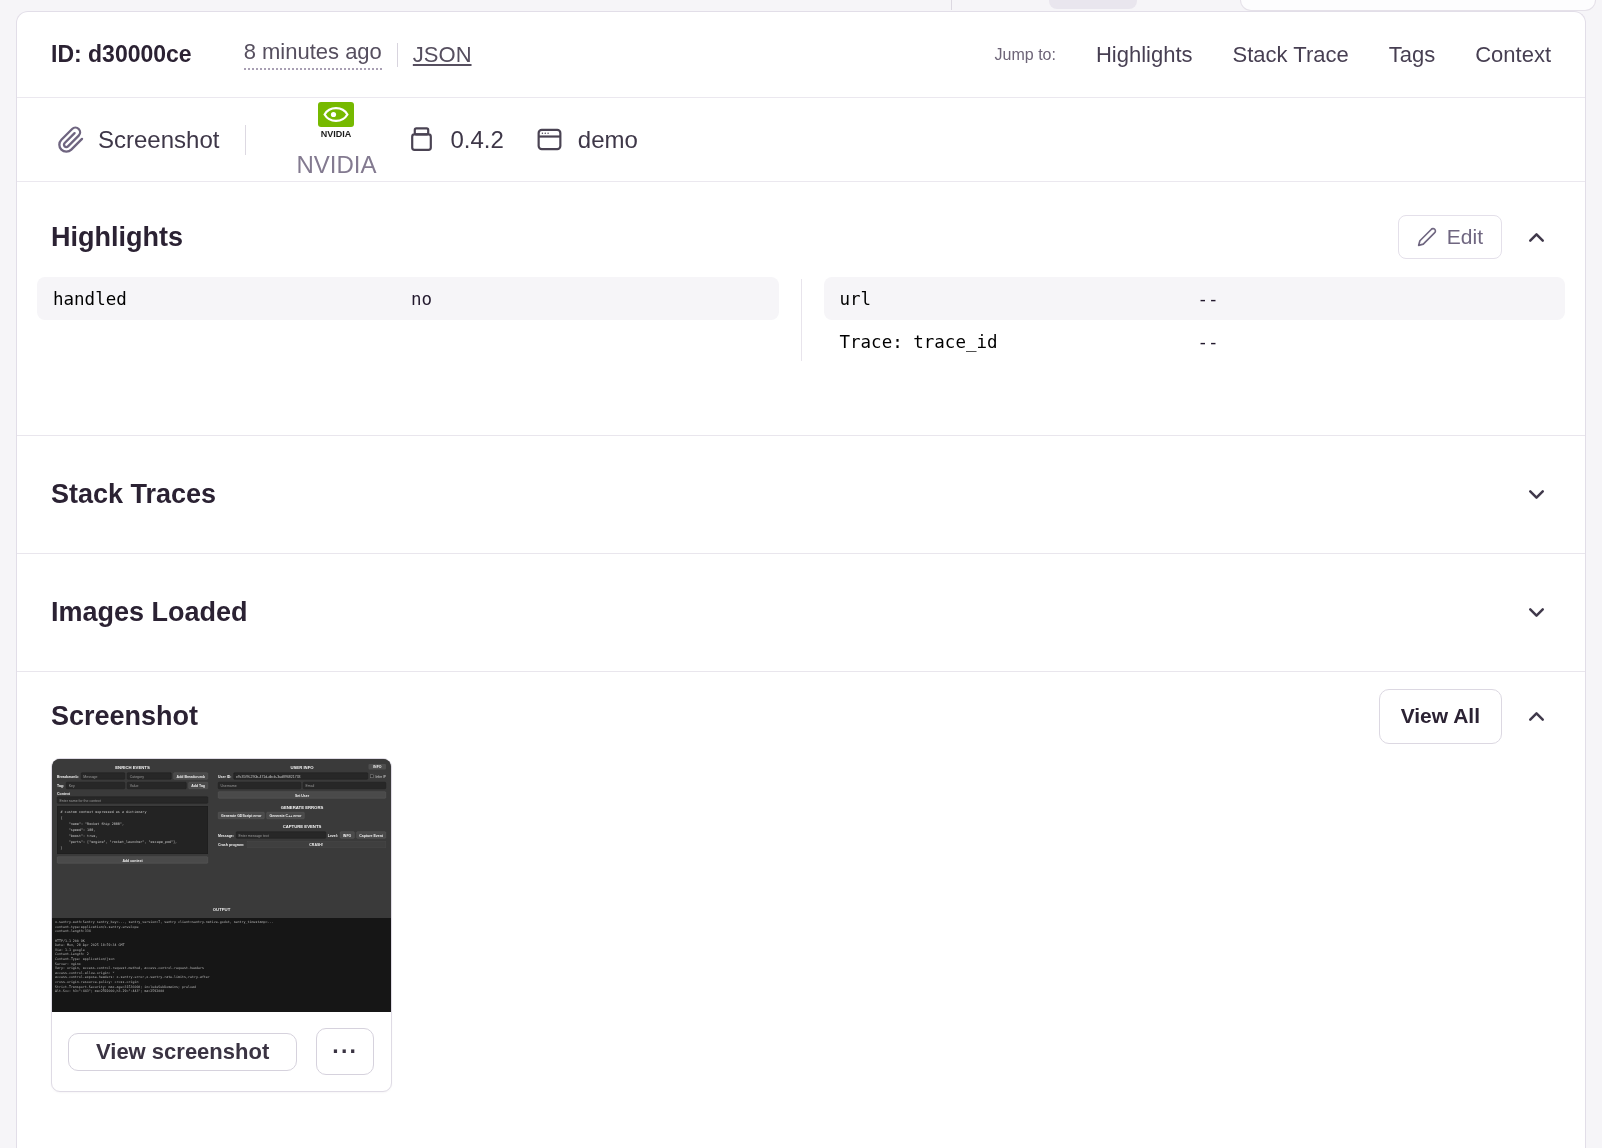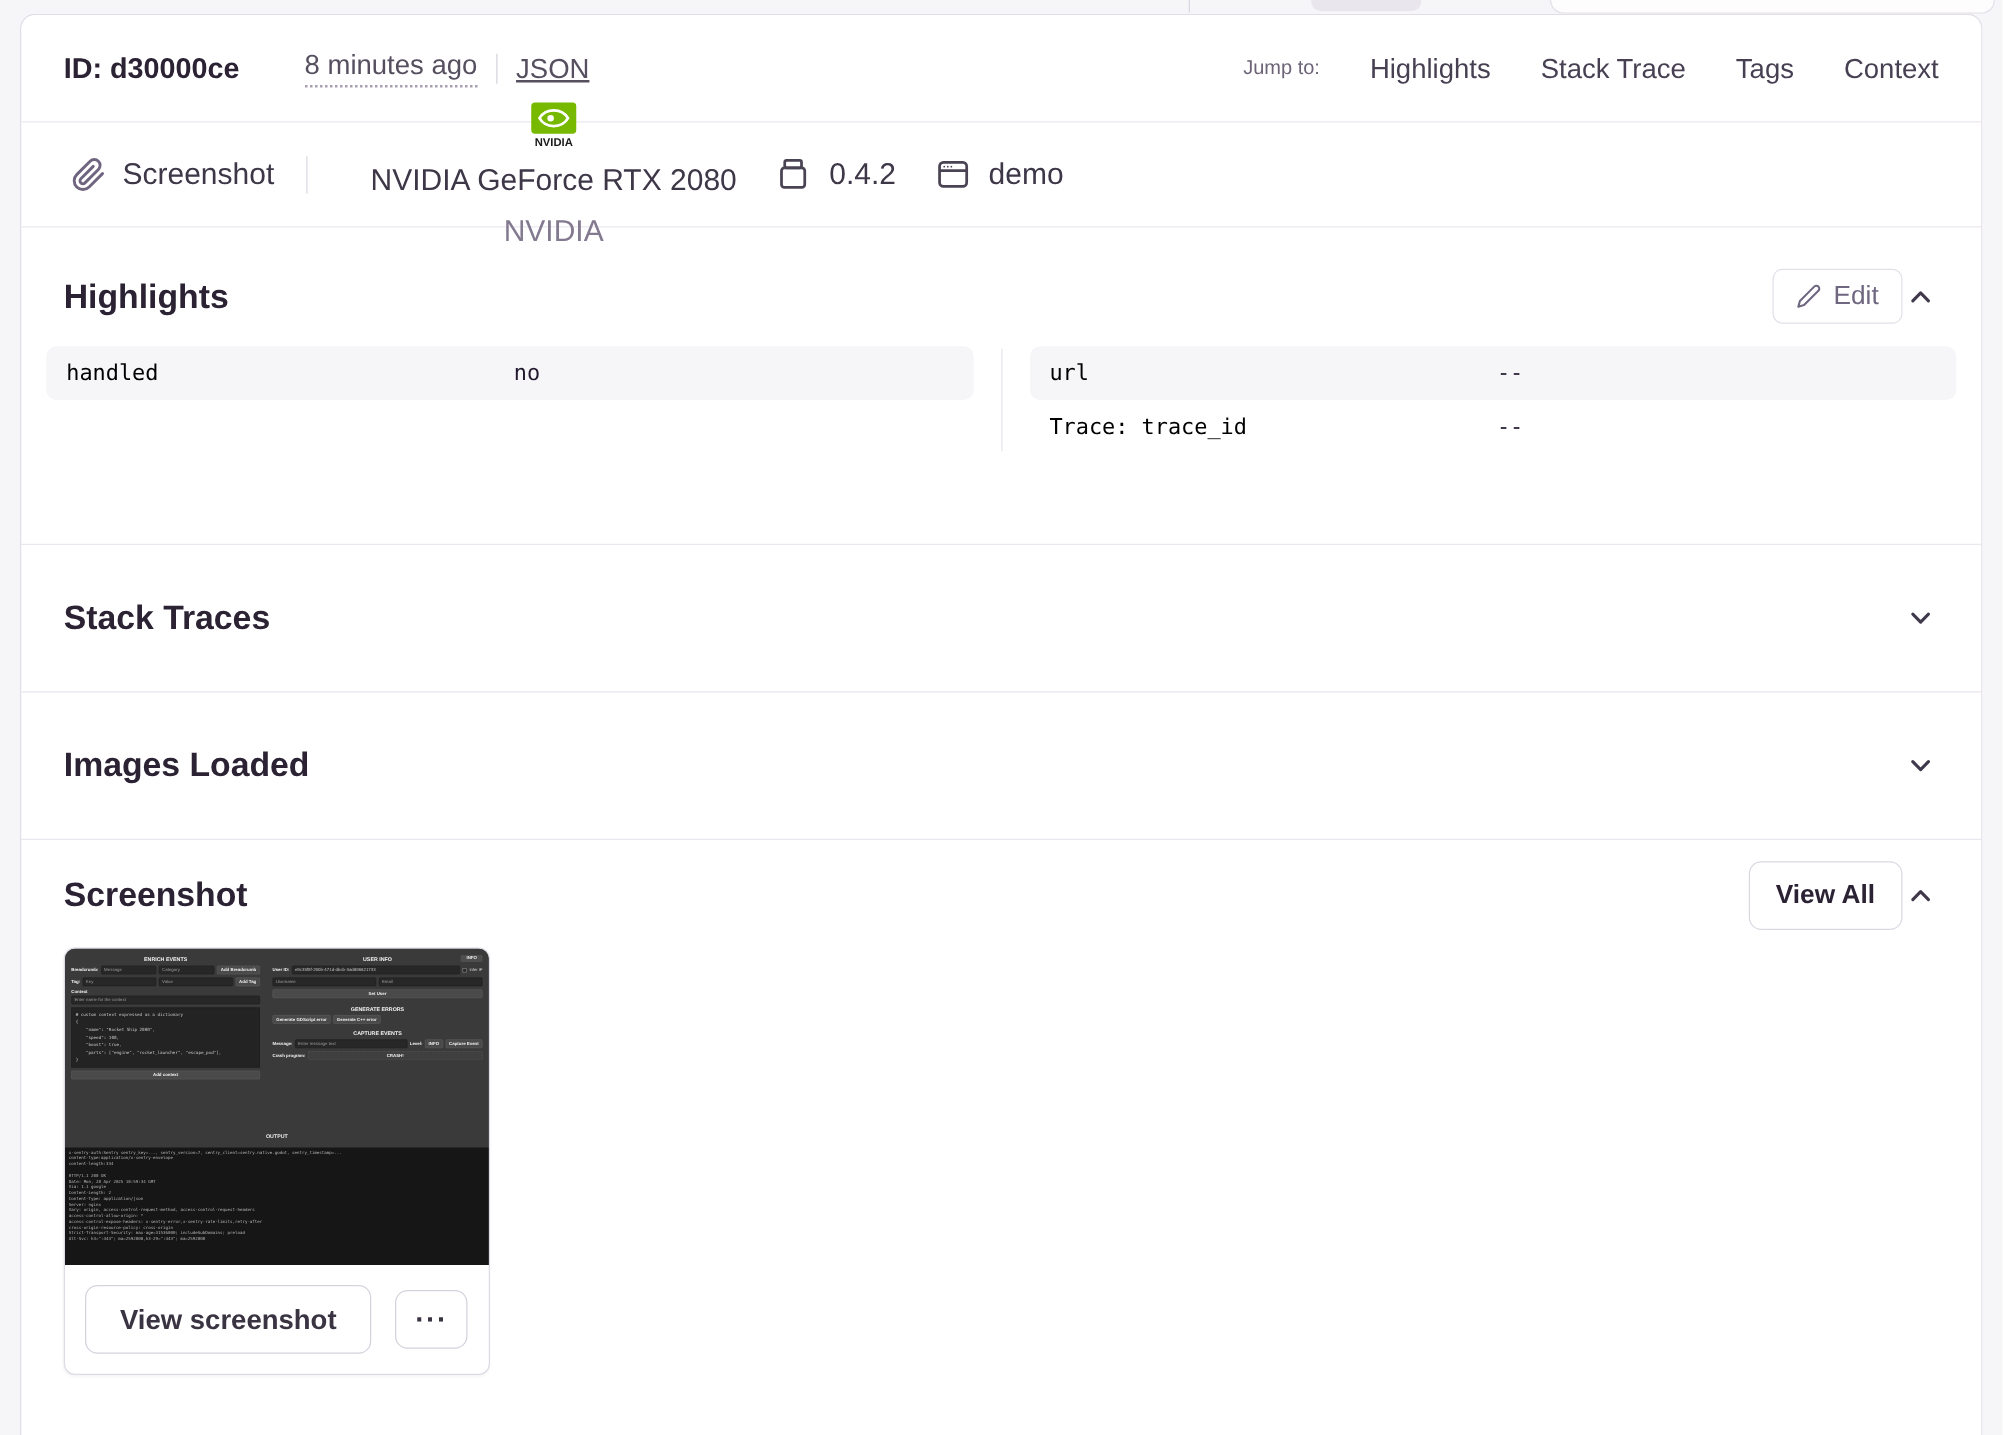--- a/index.html
+++ b/index.html
@@ -42,21 +42,21 @@
     border-bottom:1px solid #ebe8ef; font-size:24px; }
   .ctx-item { display:flex; align-items:center; gap:13px; white-space:nowrap; }
   .ctx-dark { color:#3e3748; }
   .ctx-muted { color:#837a90; }
   .ctx-vsep { width:1px; height:30px; background:#ddd9e2; margin:0 26px; }
   .gap24 { margin-left:24px;flex-direction:column; } .gap30 { margin-left:30px; }
 
   
   h2 { font-size:27px; font-weight:700; color:#2b2233; line-height:31px; }
   .sec-head { display:flex; align-items:center; justify-content:space-between; height:44px; }
-  .sec-head-right { display:flex; align-items:center; }
+  .sec-head-right { display:flex; align-items:center; gap:20px; }
   .icon-btn { background:none; border:none; padding:2px; cursor:pointer; display:flex; align-items:center; }
   .hdivider { height:1px; background:#e9e6ed; }
 
   .highlights-sec { padding:33px 34px 0; }
   .kv-wrap { display:grid; grid-template-columns:1fr 1fr; column-gap:45px;
     position:relative; margin:18px -14px 0; }
   .kv-wrap::after { content:''; position:absolute; left:50%; top:2px; bottom:2px; width:1px; background:#e8e4ec; }
   .kv-row { display:grid; grid-template-columns:358px 1fr; align-items:center; height:43px;
     padding:0 16px; font-family:"DejaVu Sans Mono", monospace; font-size:17.5px; }
   .kv-col div.kv-row:nth-of-type(1) { background:#f6f5f8; border-radius:8px; }
@@ -102,21 +102,21 @@
   .t-out-title { position:absolute; top:295px; left:0; right:0; text-align:center;
     font-size:8.5px; font-weight:bold; color:#e8e8e8; }
   .t-log { position:absolute; top:318px; left:0; right:0; bottom:0; background:#161616;
     padding:4px 6px; font-family:"DejaVu Sans Mono",monospace; font-size:6.6px;
     line-height:9.2px; color:#b5b5b5; overflow:hidden; }
   .t-log div { white-space:nowrap; overflow:hidden; min-height:9.2px; }
   .t-info-badge { position:absolute; top:10px; right:10px; background:#4e4e4e; color:#e8e8e8;
     font-size:7px; font-weight:bold; padding:2px 9px; border-radius:2px; }
 
   .shot-actions { display:flex; align-items:center; gap:19px; padding:16px; }
-  .view-shot-btn { height:55px; padding:0 27px; background:#fff; border:1px solid #d6d2dd;
+  .view-shot-btn { height:38px; padding:0 27px; background:#fff; border:1px solid #d6d2dd;
     border-radius:10px; cursor:pointer; font-family:"Liberation Sans",sans-serif;
     font-size:22px; font-weight:700; color:#3a3342; }
   .more-btn { width:58px; height:47px; background:#fff; border:1px solid #d6d2dd;
     border-radius:10px; cursor:pointer; font-size:23px; font-weight:700; color:#3a3342;
     letter-spacing:1px; line-height:1; }
 </style>
 </head>
 <body>
 
 <div class="frag-divider"></div>
@@ -152,21 +152,20 @@
       <span class="ctx-dark">Screenshot</span>
     </div>
     <span class="ctx-vsep"></span>
     <div class="ctx-item gap24">
       <svg width="38" height="38" viewBox="0 0 38 38">
         <rect x="1" y="2" width="36" height="25" rx="3" fill="#76b900"></rect>
         <path d="M19 8.2 c-5.2 0 -9.4 2.8 -11.4 6.3 c2 3.5 6.2 6.3 11.4 6.3 c5.2 0 9.4 -2.8 11.4 -6.3 c-2 -3.5 -6.2 -6.3 -11.4 -6.3 Z" fill="none" stroke="#ffffff" stroke-width="2.2"></path>
         <circle cx="16.5" cy="14.5" r="2.6" fill="#ffffff"></circle>
         <text x="19" y="36.5" font-size="9" font-weight="bold" fill="#1a1a1a" text-anchor="middle" font-family="Liberation Sans, sans-serif">NVIDIA</text>
       </svg>
-      <span class="ctx-dark">NVIDIA GeForce RTX 2080</span>
       <span class="ctx-muted">NVIDIA</span>
     </div>
     <div class="ctx-item gap30">
       <svg width="31" height="31" viewBox="0 0 24 24" fill="none" stroke="#4a4353" stroke-width="1.7" stroke-linejoin="round">
           <rect x="6.8" y="3.4" width="10.4" height="4.6" rx="1.2"></rect>
           <rect x="4.8" y="8" width="14.4" height="12" rx="1.8"></rect>
         </svg>
       <span class="ctx-dark">0.4.2</span>
     </div>
     <div class="ctx-item gap30">

